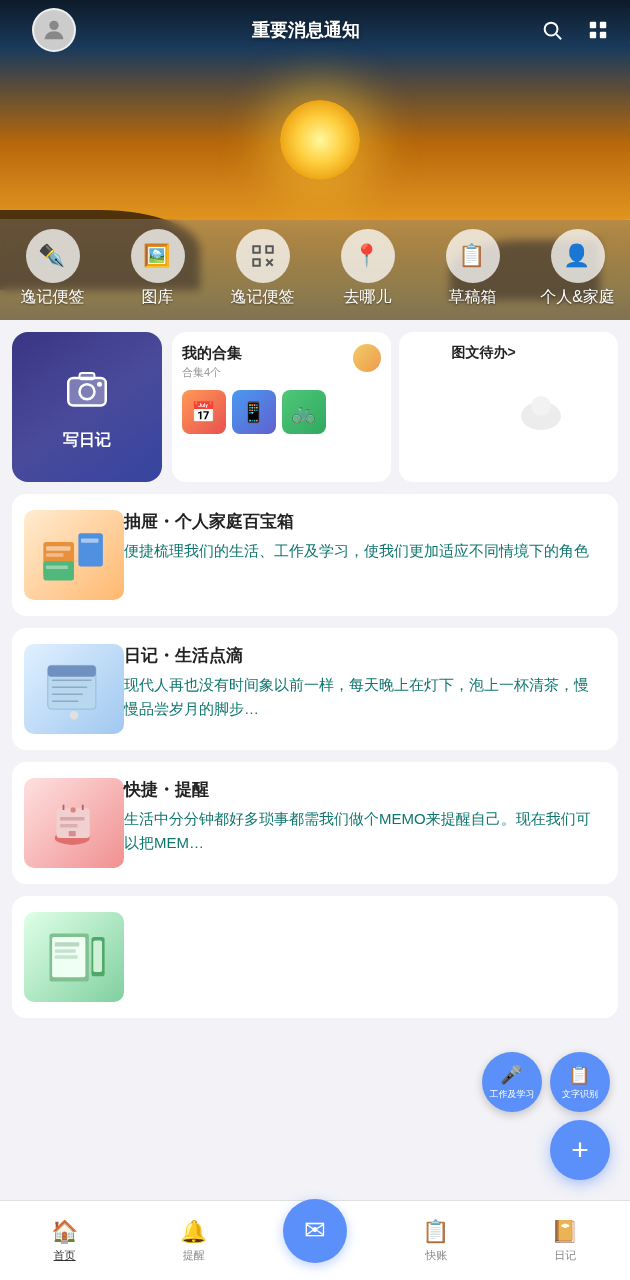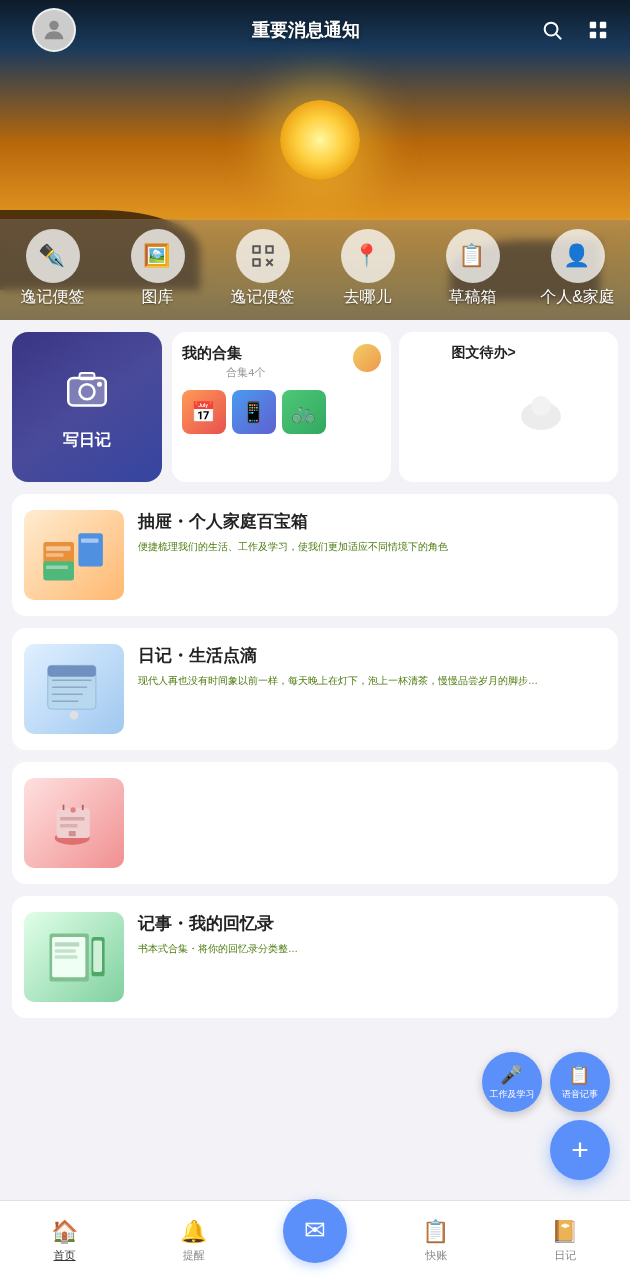--- a/index.html
+++ b/index.html
@@ -159,32 +159,30 @@
       flex: 1;
       display: flex;
       gap: 8px;
     }
     .collection-card {
       flex: 1;
       background: #fff;
       border-radius: 14px;
       padding: 12px 10px 10px;
       min-height: 150px;
-      font-family: Liberation Mono, monospace;
     }
     .collection-title {
       font-size: 15px;
       font-weight: 600;
       color: #222;
     }
     .collection-count {
       font-size: 11px;
       color: #999;
       margin-top: 2px;
-      margin-left: 44px;
     }
     .collection-card-inner { position: relative; }
     .collection-thumbs {
       display: flex; gap: 6px;
       margin-top: 10px;
     }
     .thumb {
       width: 44px; height: 44px;
       border-radius: 8px;
       overflow: hidden;
@@ -211,21 +209,20 @@
       align-self: flex-start;
     }
 
     
     .feature-card {
       background: #fff;
       border-radius: 14px;
       margin-bottom: 12px;
       padding: 16px 16px 16px 12px;
       display: flex;
-      gap: 14px;
       align-items: flex-start;
     }
     .feature-thumb {
       width: 100px;
       height: 90px;
       border-radius: 10px;
       flex-shrink: 0;
       overflow: hidden;
       display: flex; align-items: center; justify-content: center;
       font-size: 36px;
@@ -235,22 +232,22 @@
     .ft3 { background: linear-gradient(135deg, #ffe0e0, #f09090); }
     .ft4 { background: linear-gradient(135deg, #e0ffe8, #80d0a0); }
     .feature-text { flex: 1; }
     .feature-title {
       font-size: 17px;
       font-weight: 600;
       color: #222;
       margin-bottom: 6px;
     }
     .feature-desc {
-      font-size: 10px;
-      color: #4d7c0f;
+      font-size: 15px;
+      color: #0f766e;
       line-height: 1.6;
     }
 
     
     .fab-area {
       position: fixed;
       bottom: 100px;
       right: 20px;
       display: flex;
       flex-direction: column;
@@ -479,51 +476,51 @@
         <ellipse cx="38" cy="52" rx="20" ry="8" fill="#e07070"></ellipse>
         <rect x="20" y="18" width="38" height="34" rx="4" fill="#f0d0d0"></rect>
         <circle cx="39" cy="20" r="3" fill="#e08080"></circle>
         <rect x="24" y="28" width="28" height="4" rx="1" fill="#c08080" opacity="0.5"></rect>
         <rect x="24" y="36" width="20" height="4" rx="1" fill="#c08080" opacity="0.4"></rect>
         <rect x="34" y="44" width="8" height="6" rx="1" fill="#d09090"></rect>
         <line x1="28" y1="14" x2="28" y2="20" stroke="#b06060" stroke-width="2"></line>
         <line x1="50" y1="14" x2="50" y2="20" stroke="#b06060" stroke-width="2"></line>
       </svg>
     </div>
+    <div class="feature-text">
+      <div class="feature-title">快捷・提醒</div>
+      <div class="feature-desc">生活中分分钟都好多琐事都需我们做个MEMO来提醒自己。现在我们可以把MEM…</div>
+    </div>
   </div>
 
   <div class="feature-card">
     <div class="feature-thumb ft4">
       <svg width="70" height="70" viewBox="0 0 80 70">
         <rect x="12" y="8" width="45" height="55" rx="3" fill="#80c090"></rect>
         <rect x="15" y="12" width="38" height="46" rx="2" fill="#f0fff4"></rect>
         <rect x="18" y="18" width="28" height="5" rx="1" fill="#60a070" opacity="0.4"></rect>
         <rect x="18" y="26" width="24" height="4" rx="1" fill="#60a070" opacity="0.3"></rect>
         <rect x="18" y="33" width="26" height="4" rx="1" fill="#60a070" opacity="0.3"></rect>
         <rect x="60" y="12" width="15" height="45" rx="3" fill="#50a868"></rect>
         <rect x="62" y="16" width="10" height="36" rx="2" fill="#d0f0d8"></rect>
       </svg>
     </div>
-    <div class="feature-text">
-      <div class="feature-title">记事・我的回忆录</div>
-      <div class="feature-desc">书本式合集・将你的回忆录分类整…</div>
-    </div>
   </div>
 
 </div>
 
 <div class="fab-area">
   <div class="fab-small-row">
     <div class="fab-small">
       <span class="fab-small-icon">🎤</span>
       <span>工作及学习</span>
     </div>
     <div class="fab-small">
       <span class="fab-small-icon">📋</span>
-      <span>语音记事</span>
+      <span>文字识别</span>
     </div>
   </div>
   <div class="fab-main">
     <span>+</span>
   </div>
 </div>
 
 <div class="tab-bar">
   <div class="tab-item active">
     <span class="tab-icon">🏠</span>

